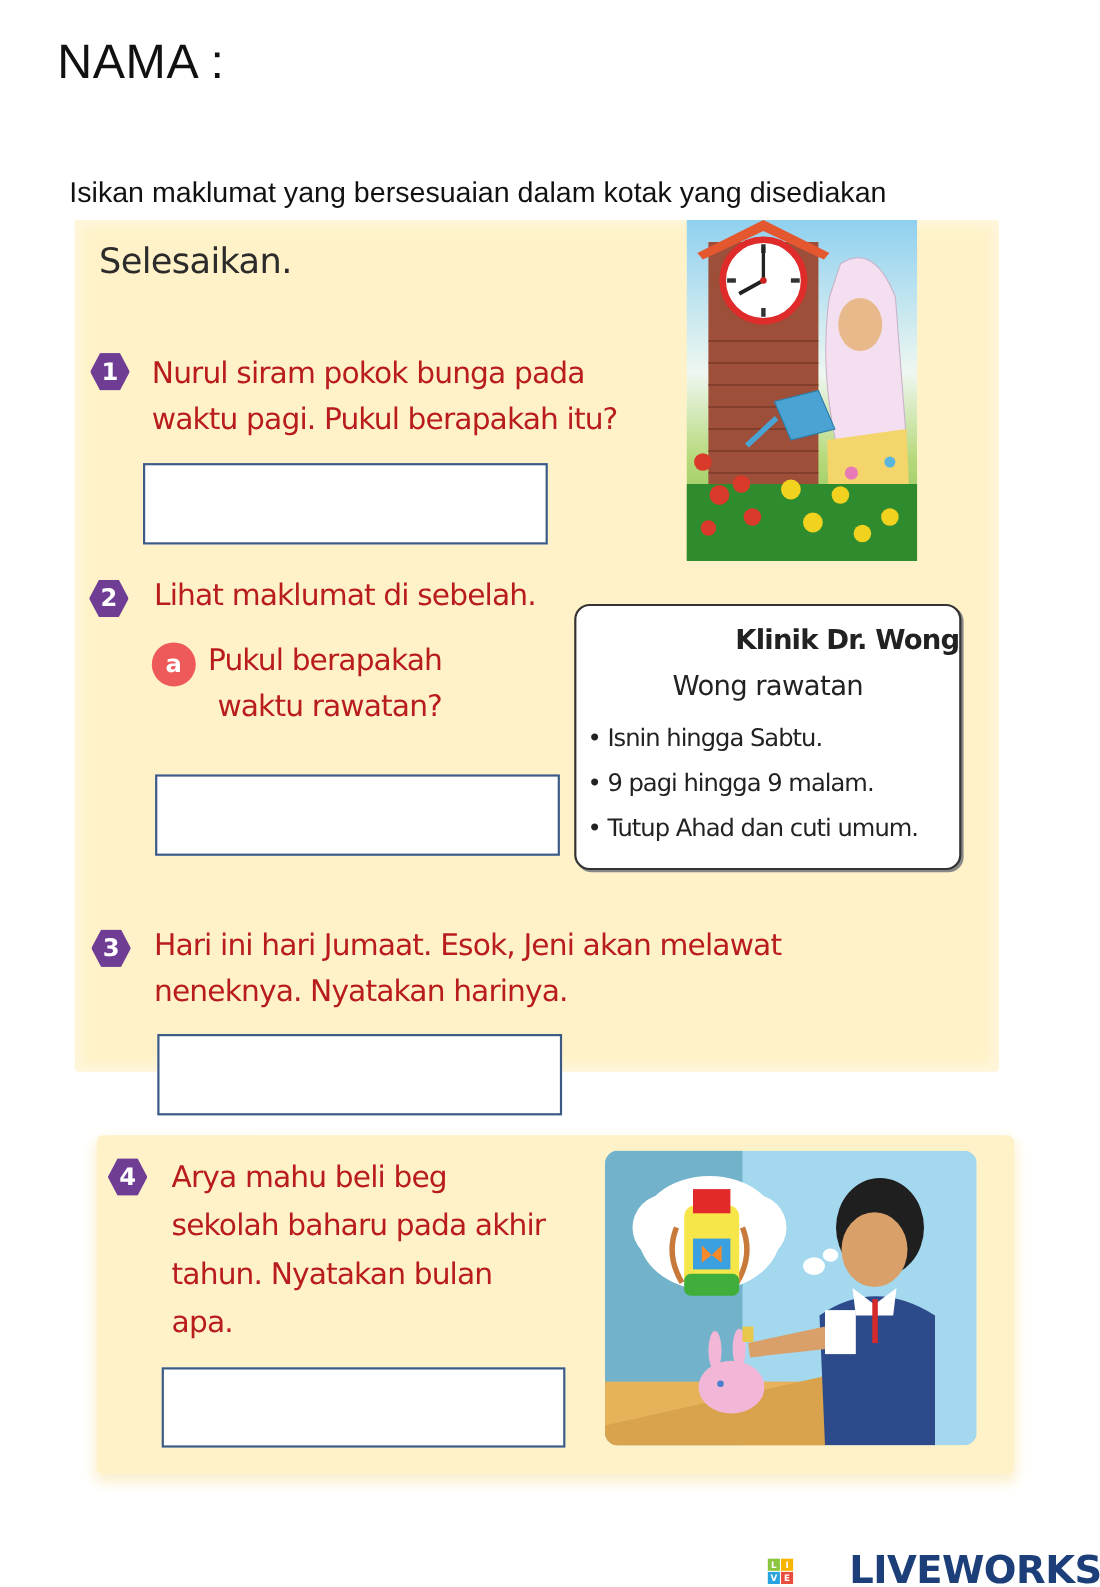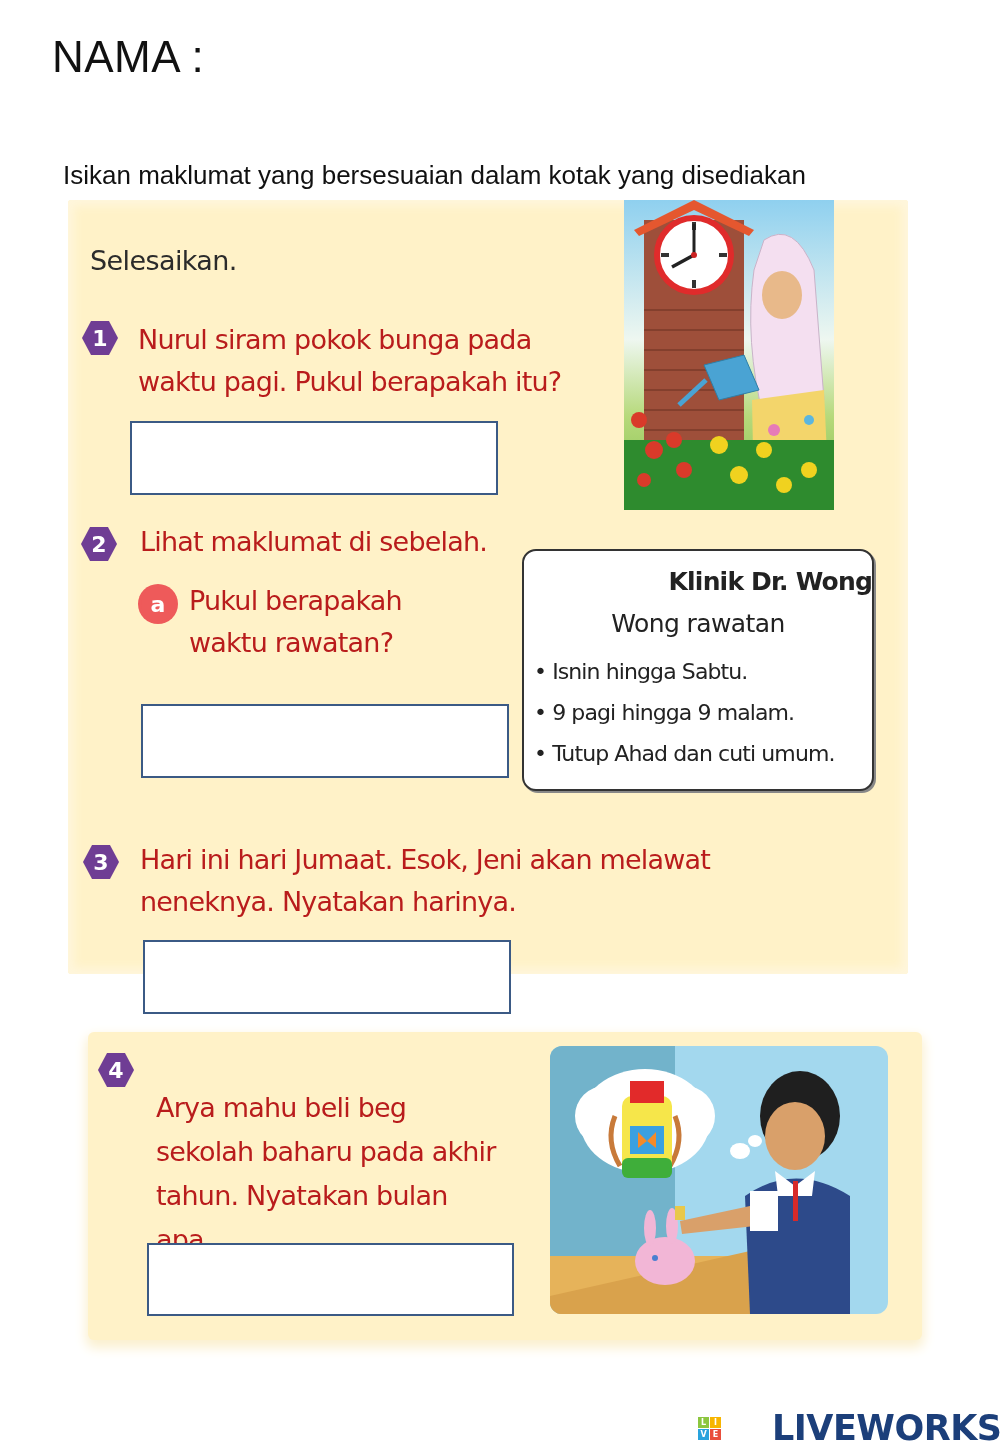--- a/index.html
+++ b/index.html
@@ -6,21 +6,21 @@
     body { width: 1000px; height: 1443px; position: relative; overflow: hidden; font-family: "DejaVu Sans", sans-serif; color: #1a1a1a; }
     .abs { position: absolute; }
     .name-label { left: 52px; top: 32px; font-family: "Liberation Sans", sans-serif; font-size: 44px; font-weight: 300; letter-spacing: 0.5px; color: #111; }
     .instruction { left: 63px; top: 112px; font-family: "Liberation Sans", sans-serif; font-size: 26px; color: #111; margin-top: 48px; }
 
     .panel { background: #fff2c8; }
     .panel-top { left: 68px; top: 200px; width: 840px; height: 774px; border-radius: 3px; box-shadow: 0 0 10px 6px #fff6dc inset; }
     .panel-bottom { left: 88px; top: 1032px; width: 834px; height: 308px; border-radius: 6px; box-shadow: 0 6px 12px 2px #fbf0cf; }
 
     .qtext { font-family: "DejaVu Sans", sans-serif; font-size: 27px; line-height: 42px; color: #b91c1c; letter-spacing: -0.8px; }
-    .heading { left: 90px; top: 240px; font-size: 27px; color: #2b2b2b; letter-spacing: -0.6px; }
+    .heading { left: 90px; top: 216px; font-size: 32px; color: #2b2b2b; letter-spacing: -0.6px; }
 
     .hex { width: 36px; height: 34px; background: #6f3d94; color: #fff; display: flex; align-items: center; justify-content: center; font-family: "DejaVu Sans", sans-serif; font-size: 22px; font-weight: bold; clip-path: polygon(25% 0, 75% 0, 100% 50%, 75% 100%, 25% 100%, 0 50%); }
     .cog { width: 34px; height: 34px; background: #ee5a5a; color: #fff; display: flex; align-items: center; justify-content: center; font-size: 22px; font-weight: bold; border-radius: 50%; box-shadow: 0 0 0 3px #ee5a5a; }
     .cog-wrap { width: 36px; height: 36px; position: absolute; }
     .cog-wrap::before, .cog-wrap::after { content: ""; position: absolute; left: 0; top: 0; width: 36px; height: 36px; background: #ee5a5a; clip-path: polygon(40% 0,60% 0,60% 100%,40% 100%); }
     .cog-wrap::after { transform: rotate(90deg); }
     .cog-wrap .cog { position: absolute; left: 1px; top: 1px; z-index: 1; }
 
     .answer-box { background: #ffffff; border: 2px solid #3b5a85; box-sizing: border-box; }
 
@@ -123,21 +123,21 @@
 </div>
 
 <div class="abs hex" style="left:81px;top:527px;">
     <span>2</span>
   </div>
 <div class="abs qtext" style="left:140px;top:521px;">Lihat maklumat di sebelah.</div>
 
 <div class="cog-wrap" style="left:140px;top:586px;">
   <div class="cog">a</div>
 </div>
-<div class="abs qtext" style="left:189px;top:580px;">
+<div class="abs qtext" style="left:189px;top:580px;text-align:right;">
   <div>Pukul berapakah</div>
   <div>waktu rawatan?</div>
 </div>
 <input class="abs answer-box" style="left: 141px; top: 704px; width: 368px; height: 74px;" type="text" value="">
 
 <div class="abs clinic-card">
   <div class="clinic-title">Klinik Dr. Wong</div>
   <div class="clinic-sub">Wong rawatan</div>
   <ul class="clinic-list">
     <li>Isnin hingga Sabtu.</li>
@@ -153,21 +153,21 @@
   <div>Hari ini hari Jumaat. Esok, Jeni akan melawat</div>
   <div>neneknya. Nyatakan harinya.</div>
 </div>
 <input class="abs answer-box" style="left: 143px; top: 940px; width: 368px; height: 74px;" type="text" value="">
 
 <div class="abs panel panel-bottom"></div>
 
 <div class="abs hex" style="left:98px;top:1053px;">
     <span>4</span>
   </div>
-<div class="abs qtext" style="left:156px;top:1049px;line-height:44px;margin-top:37px;">
+<div class="abs qtext" style="left:156px;top:1049px;line-height:44px;">
   <div>Arya mahu beli beg</div>
   <div>sekolah baharu pada akhir</div>
   <div>tahun. Nyatakan bulan</div>
   <div>apa.</div>
 </div>
 <input class="abs answer-box" style="left: 147px; top: 1243px; width: 367px; height: 73px;" type="text" value="">
 
 <div class="abs scene" style="left:550px;top:1046px;width:338px;height:268px;border-radius:12px;">
   <svg width="338" height="268" viewBox="0 0 338 268">
     <rect x="0" y="0" width="338" height="268" fill="#a3d8ee"></rect>

